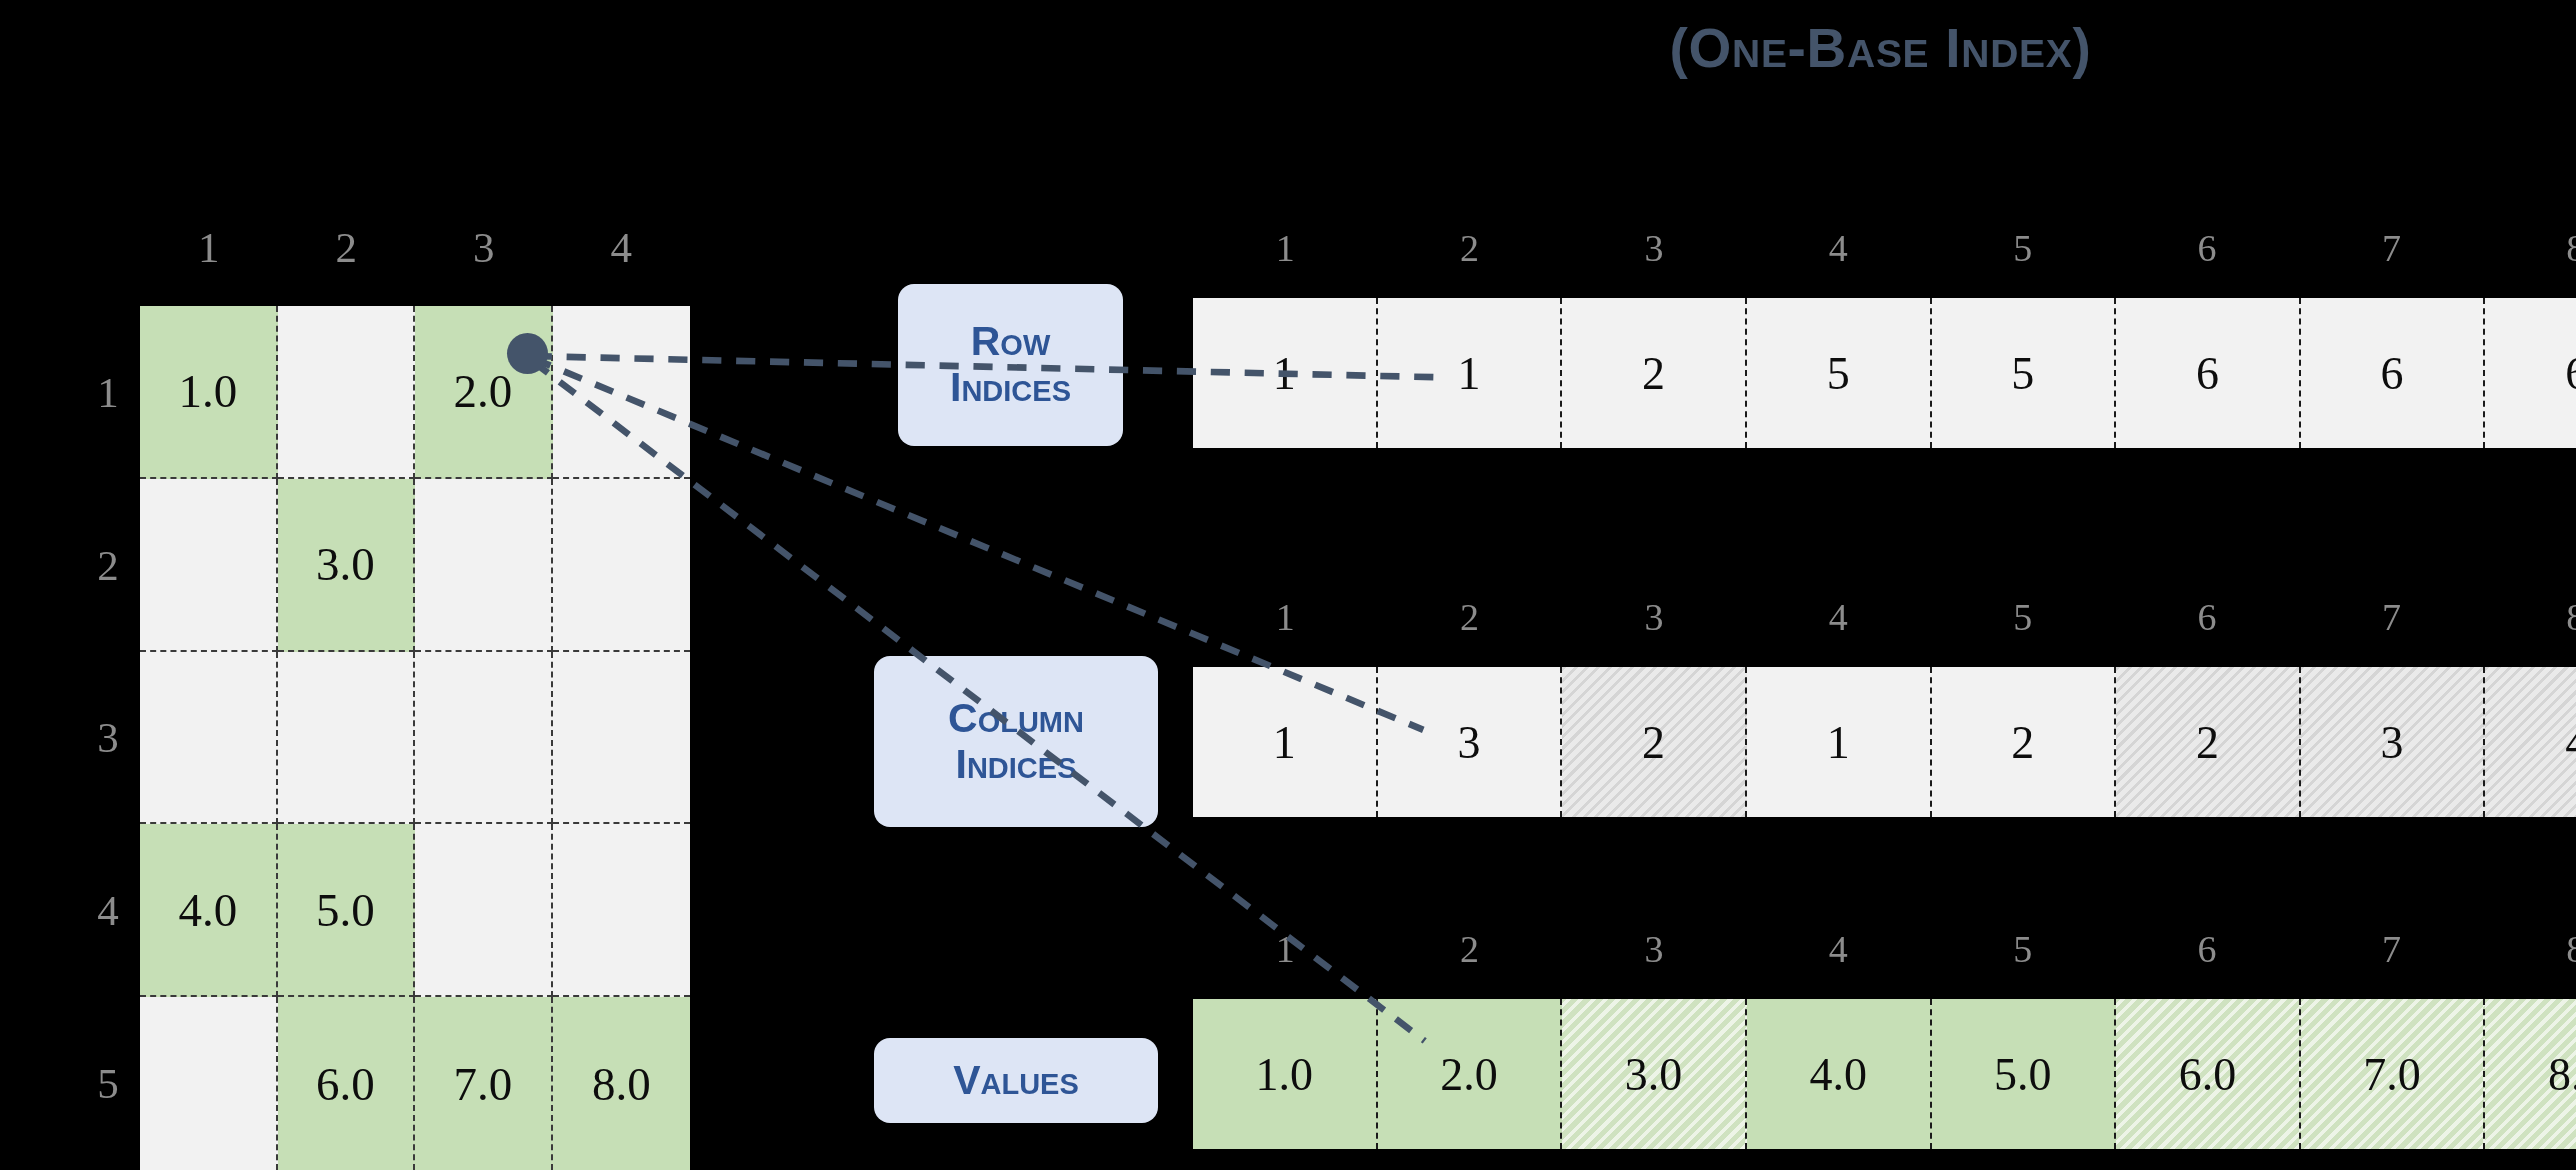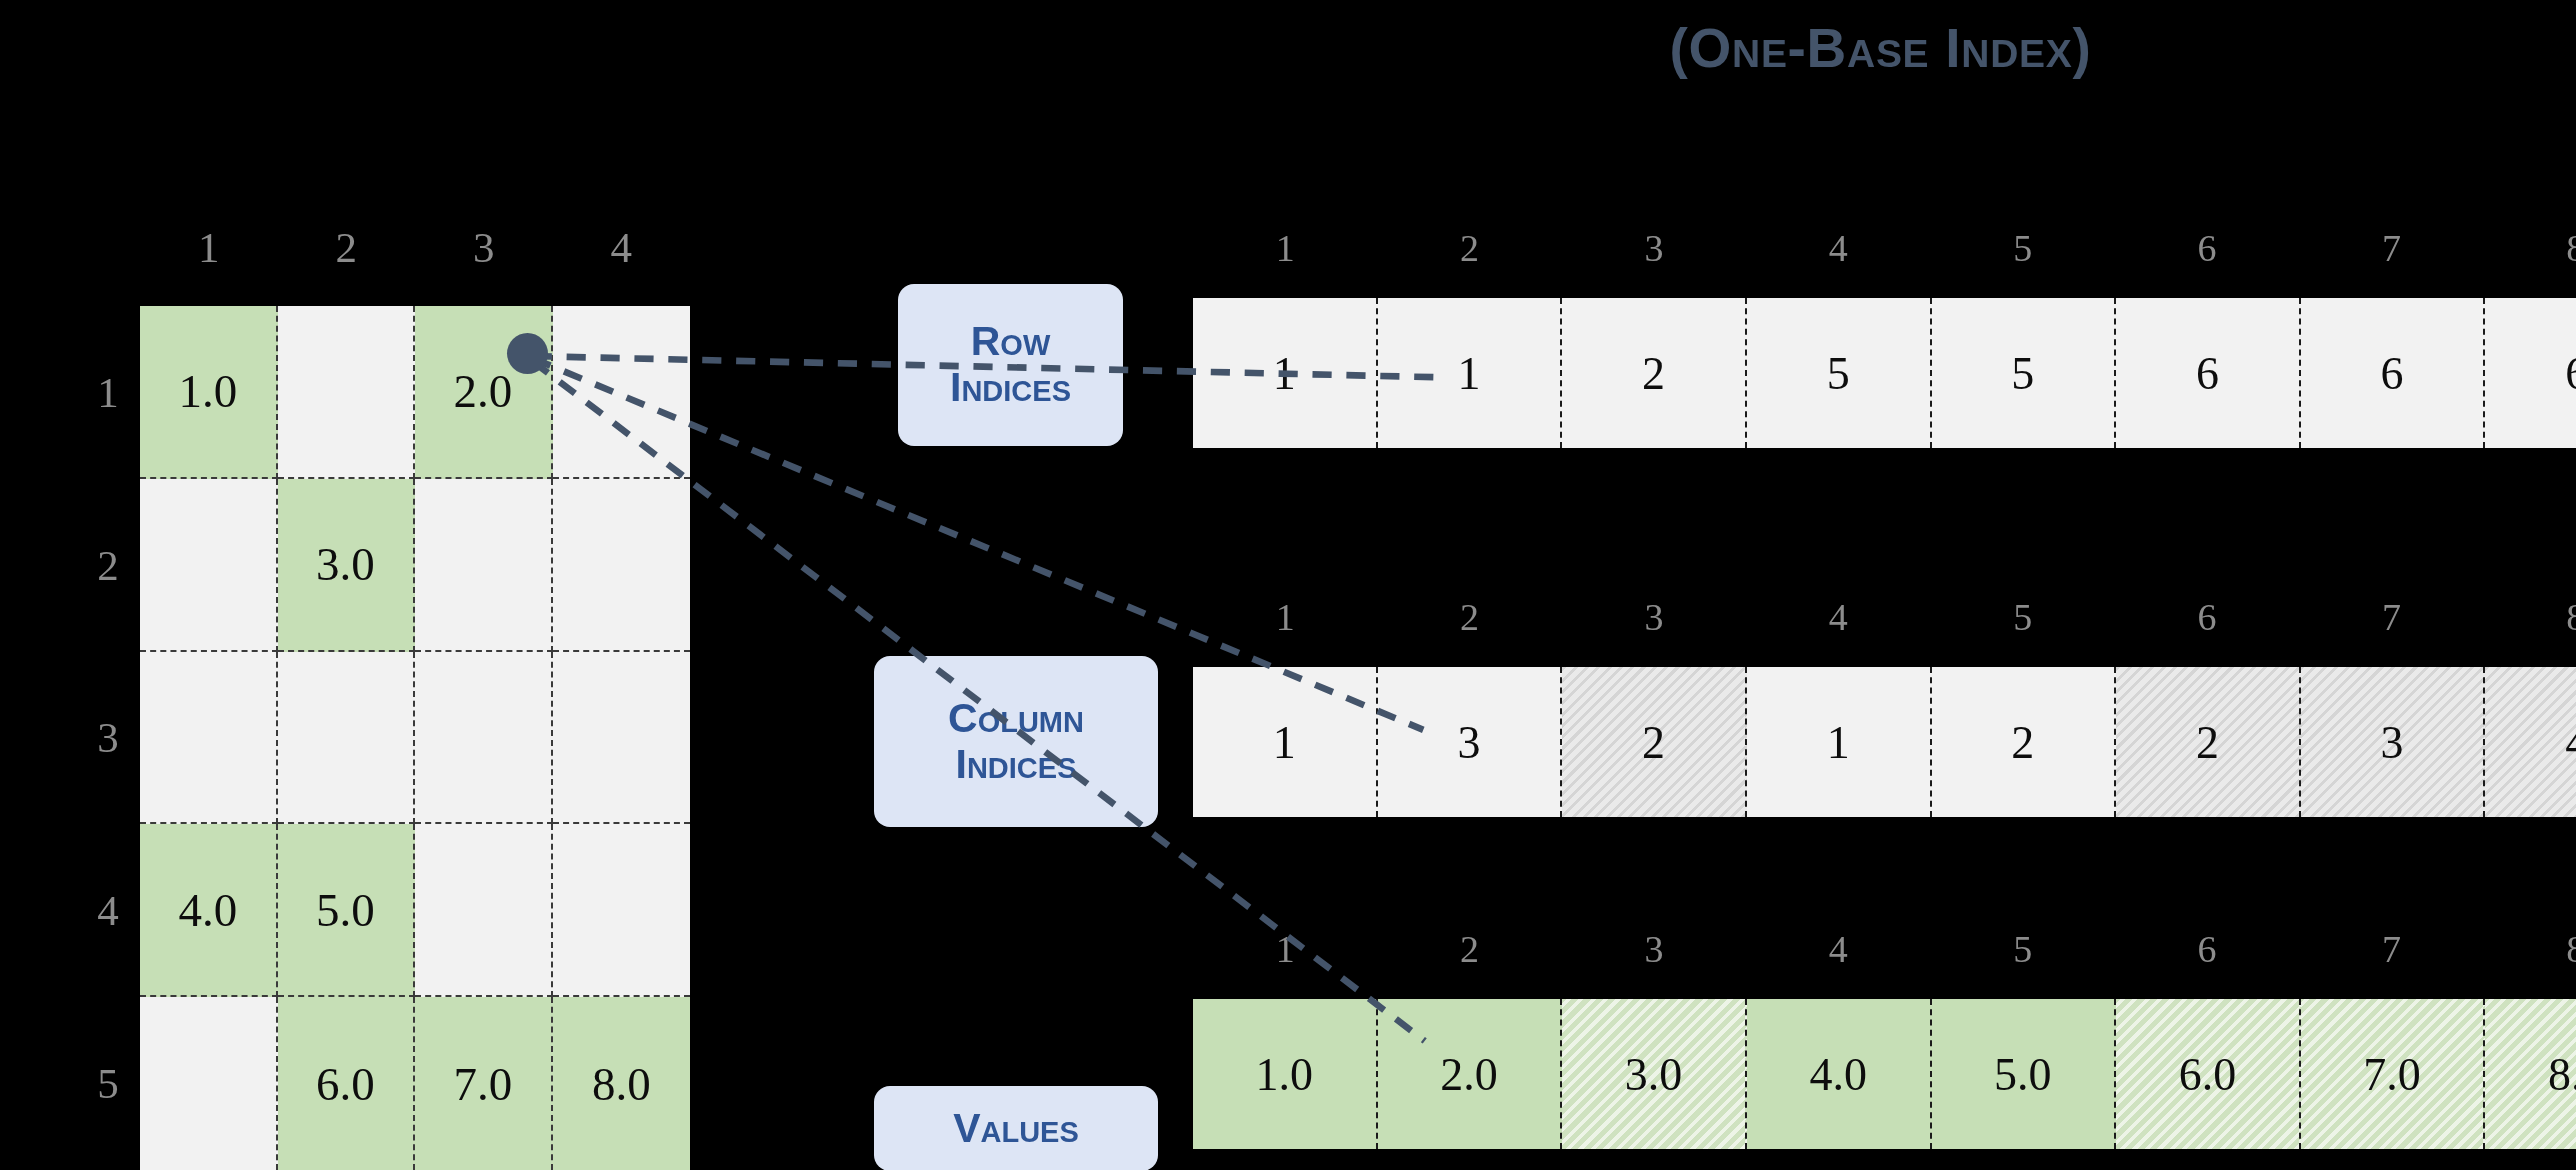--- a/index.html
+++ b/index.html
@@ -293,21 +293,21 @@
     <div class="acell">3</div>
     <div class="acell hatch">2</div>
     <div class="acell">1</div>
     <div class="acell">2</div>
     <div class="acell hatch">2</div>
     <div class="acell hatch">3</div>
     <div class="acell hatch">4</div>
   </div>
 </div>
 
-<div class="label-box" id="label-values" style="left:874px; top:1086px; width:284px; height:85px; font-size:41px;">
+<div class="label-box" id="label-values" style="left:874px; top:1038px; width:284px; height:85px; font-size:41px;">
   <span class="ln">Values</span>
 </div>
 
 <div class="array-block" style="left:1193px; top:922px;">
   <div class="array-headers">
     <div class="hdr">1</div>
     <div class="hdr">2</div>
     <div class="hdr">3</div>
     <div class="hdr">4</div>
     <div class="hdr">5</div>

